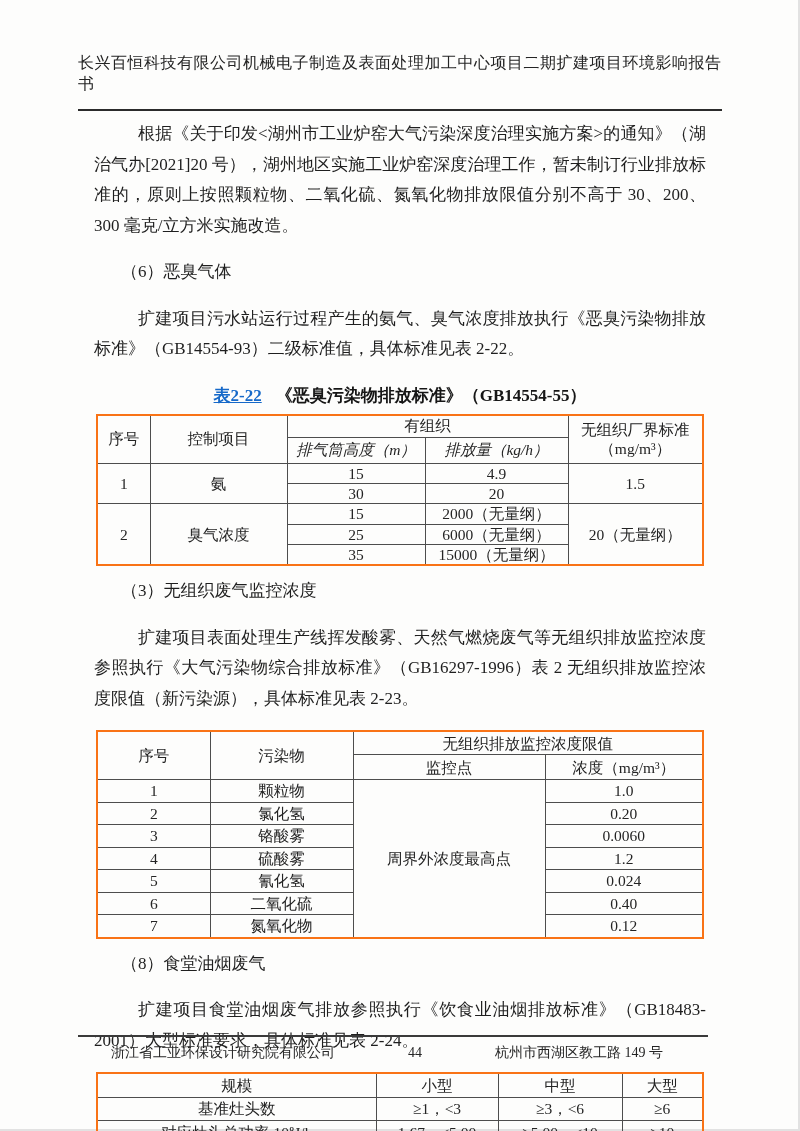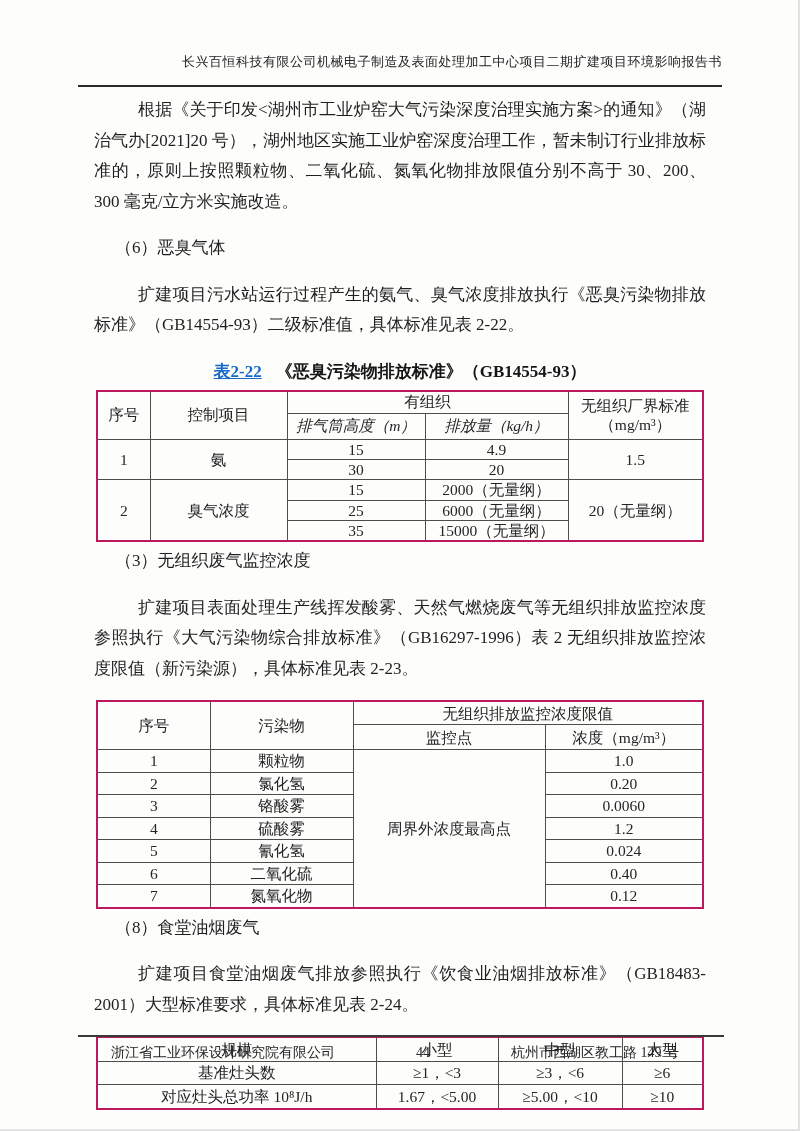--- a/index.html
+++ b/index.html
@@ -12,76 +12,76 @@
     padding:0 78px;
     font-family:"Liberation Serif","DejaVu Serif",serif;
     color:#1f1f1f;
     box-shadow: inset -2px -2px 0 #e2e2e2;
     overflow:hidden;
   }
   .doc-header {
     padding-top:53px;
     padding-bottom:14px;
     border-bottom:2.5px solid #2b2b2b;
-    text-align:right;
-    font-size:13px;
+    text-align:left;
+    font-size:16px;
     letter-spacing:0.5px;
     color:#242424;
   }
   .body-text {
     font-size:17px;
     line-height:30.5px;
     text-align:justify;
     text-indent:44px;
     margin:16px;
   }
   .first-para { margin-top:8px; }
   .sub-heading {
     font-size:17px;
     line-height:30.5px;
     text-indent:33px;
-    margin:4px;
+    margin:10px;
   }
   .tbl-title {
     text-align:center;
     font-weight:bold;
     font-size:17px;
     line-height:30px;
     margin:1px 0 1px 0;
     color:#161616;
   }
   .tbl-label { color:#1669c9; margin-right:14px;text-decoration:underline; }
   table.std {
     border-collapse:collapse;
     table-layout:fixed;
     width:606px;
     margin:3px auto 0 auto;
     font-size:15.5px;
     color:#242424;
-    border:2px solid #be185d;
+    border:2px solid #f97316;
   }
   table.std th, table.std td {
     border:1px solid #4d4d4d;
     text-align:center;
     vertical-align:middle;
     font-weight:normal;
     padding:0 3px;
     line-height:1.25;
     overflow:hidden;
   }
   table.t22 tr.hr1 th { height:21px; }
   table.t22 tr.hr2 th { height:25px;font-style:italic; }
   table.t22 td { height:18.5px; }
   table.t23 tr.hr1 th { height:22px; }
   table.t23 tr.hr2 th { height:24px; }
   table.t23 td { height:21.5px; }
   table.t24 td { height:22.5px; }
   .doc-footer {
     position:absolute;
-    top:1035px; left:78px; right:76px;
+    top:1035px; left:78px; right:92px;
     border-top:2px solid #3a3a3a;
     padding-top:7px;
     display:flex;
     justify-content:space-between;
     align-items:baseline;
     font-size:14px;
     color:#242424;
   }
   .doc-footer .company { margin-left:33px; }
   .doc-footer .address { margin-right:45px; }
@@ -92,21 +92,21 @@
 <div class="page">
 
   <div class="doc-header">长兴百恒科技有限公司机械电子制造及表面处理加工中心项目二期扩建项目环境影响报告书</div>
 
   <p class="body-text first-para">根据《关于印发&lt;湖州市工业炉窑大气污染深度治理实施方案&gt;的通知》（湖治气办[2021]20 号），湖州地区实施工业炉窑深度治理工作，暂未制订行业排放标准的，原则上按照颗粒物、二氧化硫、氮氧化物排放限值分别不高于 30、200、300 毫克/立方米实施改造。</p>
 
   <p class="sub-heading">（6）恶臭气体</p>
   <p class="body-text">扩建项目污水站运行过程产生的氨气、臭气浓度排放执行《恶臭污染物排放标准》（GB14554-93）二级标准值，具体标准见表 2-22。</p>
 
   <div class="tbl-title">
-    <span class="tbl-label">表2-22</span><span>《恶臭污染物排放标准》（GB14554-93）</span>
+    <span class="tbl-label">表2-22</span><span>《恶臭污染物排放标准》（GB14554-55）</span>
   </div>
 
   <table class="std t22">
     <colgroup>
         <col style="width:53px">
         <col style="width:137px">
         <col style="width:138px">
         <col style="width:143px">
         <col style="width:135px">
       </colgroup>

